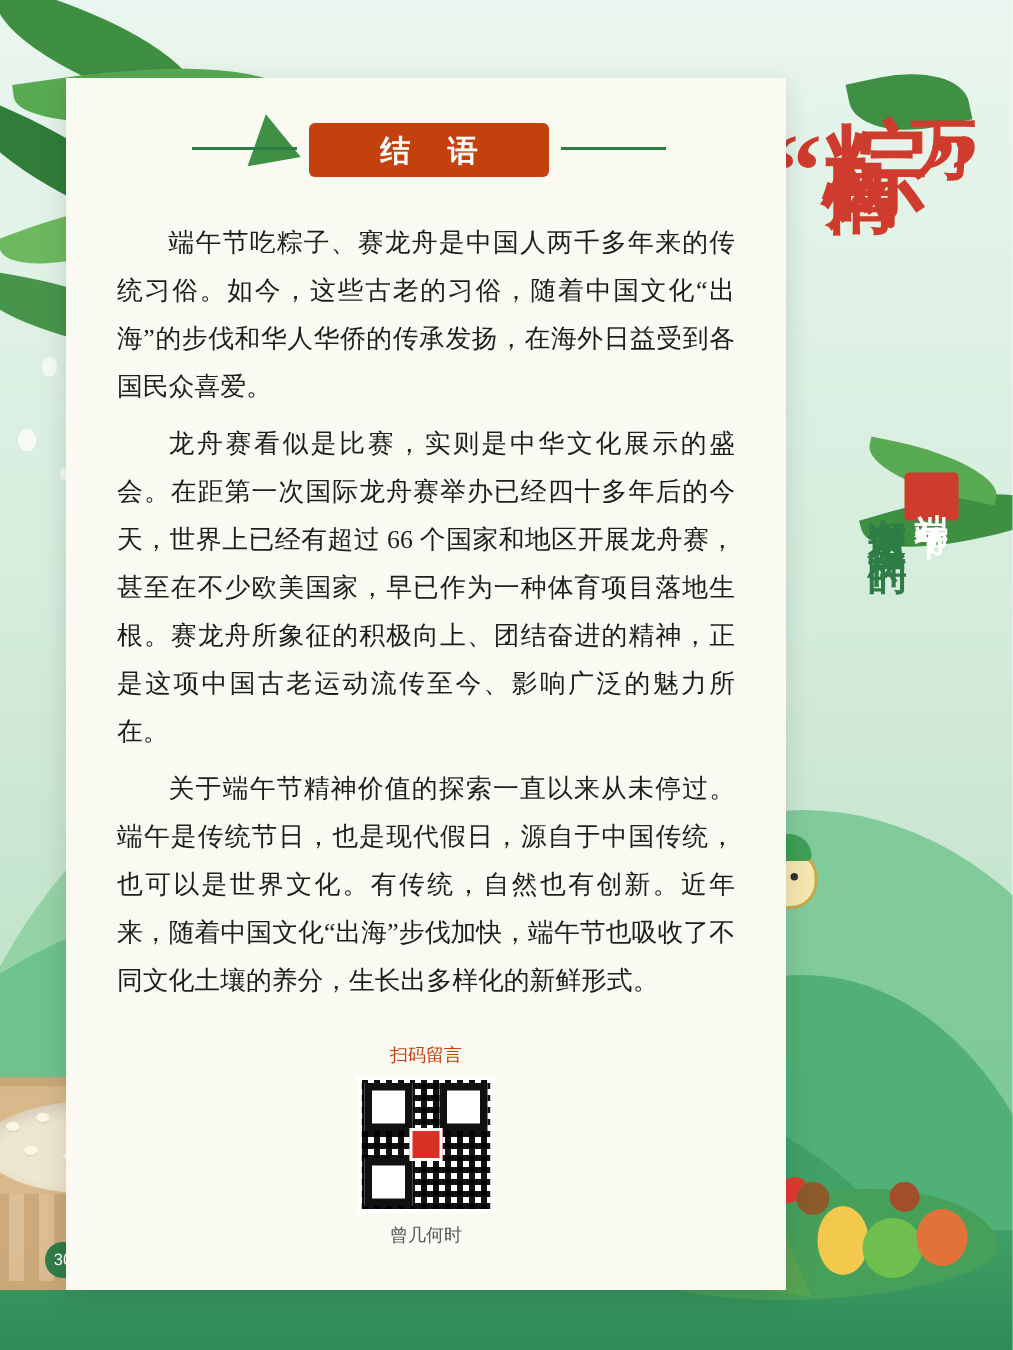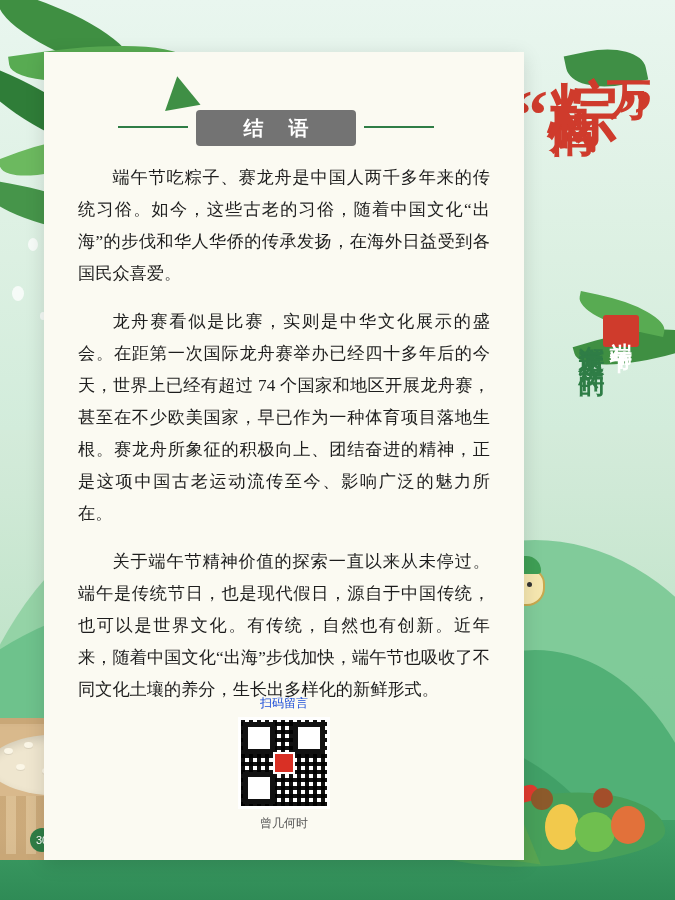--- a/index.html
+++ b/index.html
@@ -249,28 +249,27 @@
     width: 480px; height: 808px;
     background: #fbfaf2;
     box-shadow: 0 4px 18px rgba(0,0,0,.13);
   }
   .card-header {
     position: relative;
     height: 92px;
   }
   .banner {
     position: absolute;
-    left: 152px; top: 30px;
+    left: 162px; top: 30px;
     width: 160px; height: 36px;
-    background: #737373;
+    background: #c2410c;
     border-radius: 4px;
     display: flex;
     align-items: center;
     justify-content: center;
-    margin-top: 28px;
   }
   .banner-text {
     color: #ffffff;
     font-family: "Liberation Serif", serif;
     font-size: 20px;
     letter-spacing: 10px;
     text-indent: 10px;
     font-weight: bold;
   }
   .banner::before, .banner::after {
@@ -295,33 +294,33 @@
 
   .body-text {
     padding: 2px 34px 0 34px;
     font-family: "Liberation Serif", serif;
     font-size: 17.2px;
     line-height: 32px;
     color: #1d1d1d;
     text-align: justify;
   }
   .body-text p {
-    margin: 16px 0 6px 0;
+    margin: 0 0 6px 0;
     text-indent: 2em;
   }
 
   .qr-block {
     position: absolute;
     left: 0; right: 0; bottom: 28px;
     text-align: center;
   }
   .qr-label {
     font-family: Liberation Sans, sans-serif;
     font-size: 12px;
-    color: #1d4ed8;
+    color: #c2410c;
     margin-bottom: 5px;
   }
   .qr {
     width: 86px; height: 86px;
     margin: 0 auto;
     background:
       repeating-linear-gradient(90deg, #111 0 4px, #fff 4px 8px),
       repeating-linear-gradient(0deg, #111 0 4px, #fff 4px 8px);
     background-blend-mode: multiply;
     position: relative;
@@ -437,21 +436,21 @@
   <div class="card">
     <div class="card-header">
       <div class="header-zongzi"></div>
       <div class="banner">
         <span class="banner-text">结 语</span>
       </div>
     </div>
 
     <div class="body-text">
       <p>端午节吃粽子、赛龙舟是中国人两千多年来的传统习俗。如今，这些古老的习俗，随着中国文化“出海”的步伐和华人华侨的传承发扬，在海外日益受到各国民众喜爱。</p>
-      <p>龙舟赛看似是比赛，实则是中华文化展示的盛会。在距第一次国际龙舟赛举办已经四十多年后的今天，世界上已经有超过 74 个国家和地区开展龙舟赛，甚至在不少欧美国家，早已作为一种体育项目落地生根。赛龙舟所象征的积极向上、团结奋进的精神，正是这项中国古老运动流传至今、影响广泛的魅力所在。</p>
+      <p>龙舟赛看似是比赛，实则是中华文化展示的盛会。在距第一次国际龙舟赛举办已经四十多年后的今天，世界上已经有超过 66 个国家和地区开展龙舟赛，甚至在不少欧美国家，早已作为一种体育项目落地生根。赛龙舟所象征的积极向上、团结奋进的精神，正是这项中国古老运动流传至今、影响广泛的魅力所在。</p>
       <p>关于端午节精神价值的探索一直以来从未停过。端午是传统节日，也是现代假日，源自于中国传统，也可以是世界文化。有传统，自然也有创新。近年来，随着中国文化“出海”步伐加快，端午节也吸收了不同文化土壤的养分，生长出多样化的新鲜形式。</p>
     </div>
 
     <div class="qr-block">
       <div class="qr-label">扫码留言</div>
       <div class="qr">
         <div class="qr-eye tl"></div>
         <div class="qr-eye tr"></div>
         <div class="qr-eye bl"></div>
         <div class="qr-center"></div>

